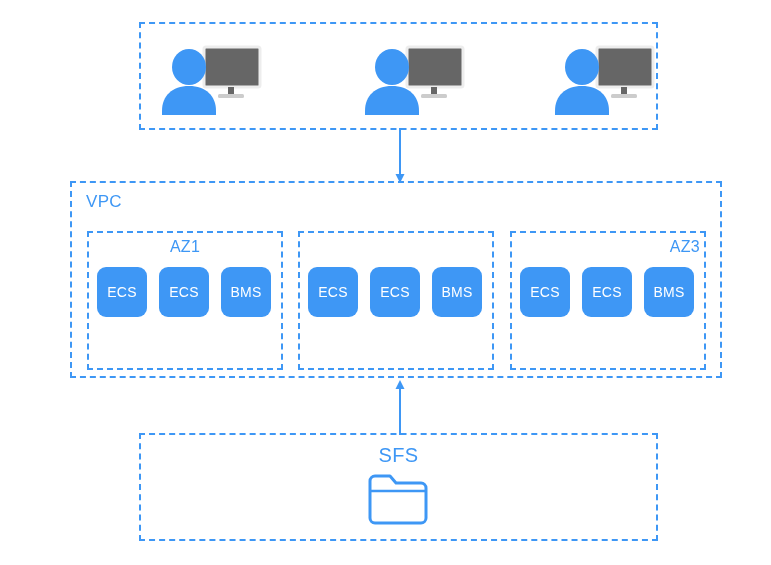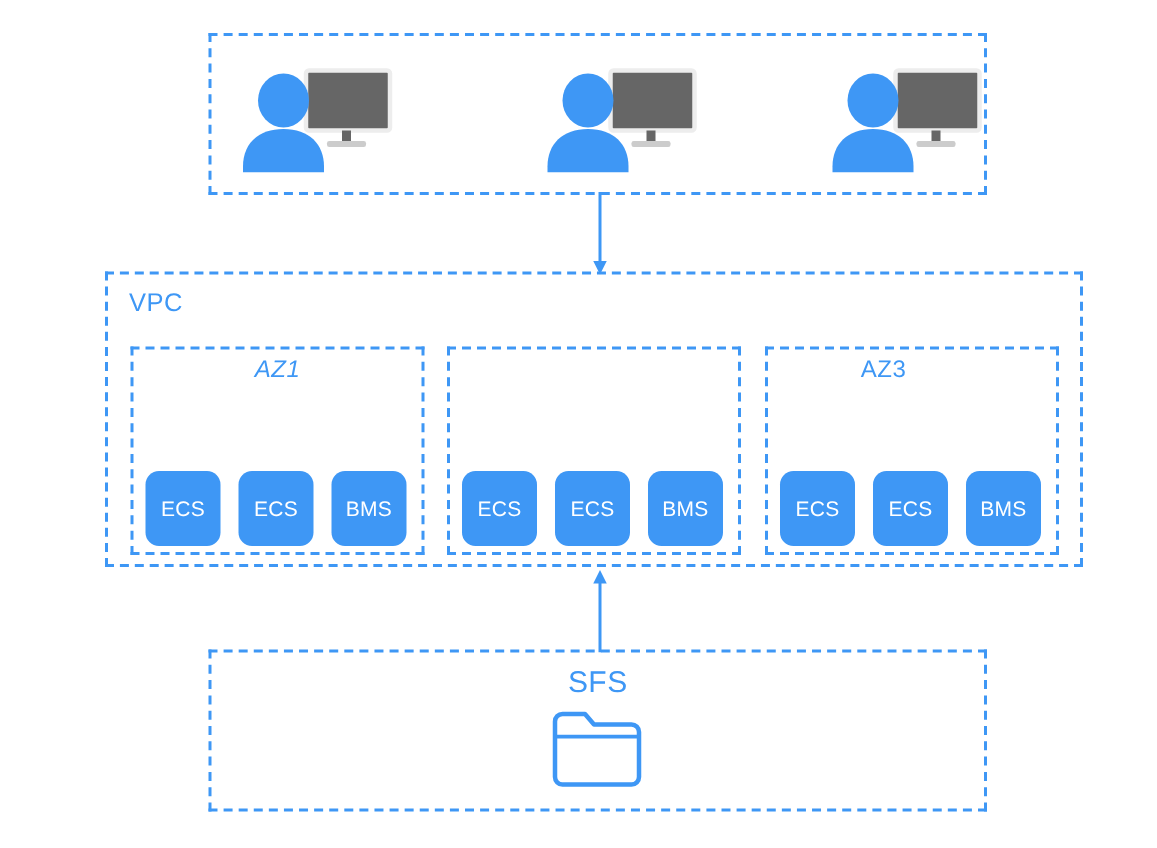--- a/index.html
+++ b/index.html
@@ -81,23 +81,23 @@
 
   .label-az {
     position: absolute;
     top: 238px;
     width: 196px;
     text-align: center;
     font-size: 16px;
     color: #3e97f5;
     letter-spacing: 0.3px;
   }
-  #label-az-1 { left: 87px; font-style: italic; }
+  #label-az-1 { left: 87px; }
   #label-az-2 { left: 298px; }
-  #label-az-3 { left: 491px; }
+  #label-az-3 { left: 504px; text-align: right; }
 
   .label-sfs {
     position: absolute;
     left: 139px;
     top: 444px;
     width: 519px;
     text-align: center;
     font-size: 20px;
     color: #3e97f5;
     letter-spacing: 0.3px;
@@ -110,21 +110,20 @@
     height: 50px;
     border-radius: 9px;
     background: #3e97f5;
     color: #ffffff;
     font-size: 14px;
     display: flex;
     align-items: center;
     justify-content: center;
     box-sizing: border-box;
     letter-spacing: 0.2px;
-    margin-top: 47px;
   }
 
   
   .user-icon {
     position: absolute;
     width: 104px;
     height: 70px;
     top: 45px;
   }
   #user-icon-1 { left: 160px; }

